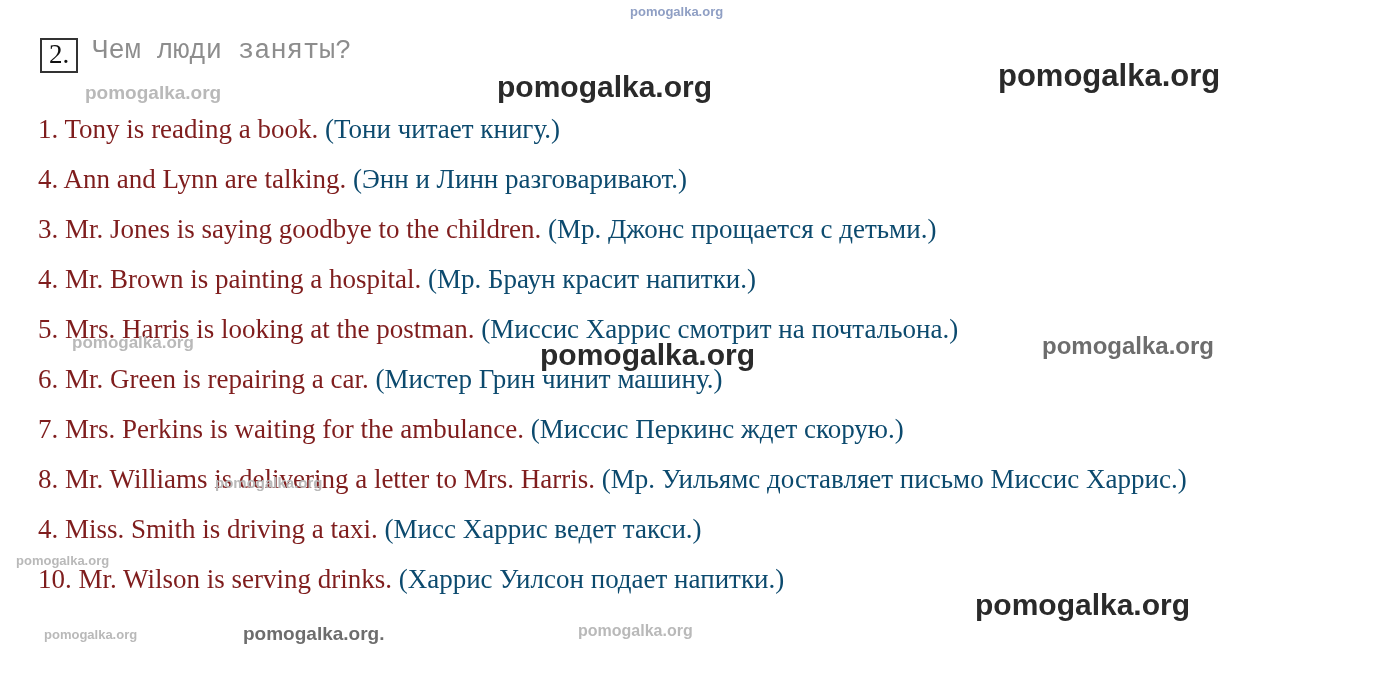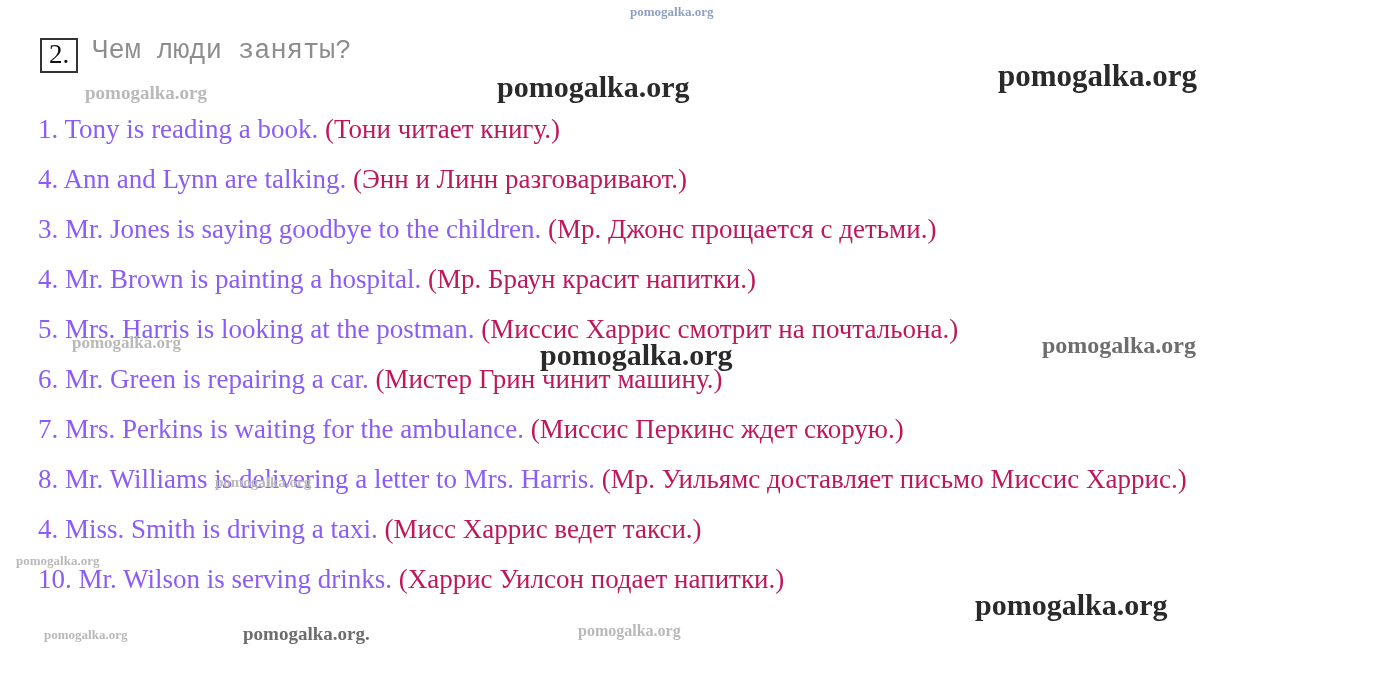--- a/index.html
+++ b/index.html
@@ -12,21 +12,21 @@
     height: 693px;
     position: relative;
     overflow: hidden;
     font-family: "Liberation Serif", serif;
     color: #1a1a1a;
   }
 
   
   .wm {
     position: absolute;
-    font-family: Liberation Serif, serif;
+    font-family: Liberation Sans, sans-serif;
     font-weight: bold;
     color: #b9b9b9;
     white-space: nowrap;
     pointer-events: none;
     user-select: none;
   }
   .wm.blue { color: #8f9fc4; }
   .wm.dark { color: #2a2a2a; }
   .wm.mid  { color: #6d6d6d; }
 
@@ -60,22 +60,22 @@
     left: 38px;
     top: 104px;
     width: 1330px;
   }
   .line {
     font-size: 27px;
     line-height: 50px;
     color: #1a1a1a;
     white-space: normal;
   }
-  .line .en { color: #8b5cf6; }
-  .line .ru { color: #be185d; }
+  .line .en { color: #7f1d1d; }
+  .line .ru { color: #0c4a6e; }
 
   
   .w1 { left: 630px;  top: 4px;   font-size: 13px; }
   .w2 { left: 85px;   top: 82px;  font-size: 19px; }
   .w3 { left: 497px;  top: 70px;  font-size: 30px; }
   .w4 { left: 998px;  top: 58px;  font-size: 31px; }
   .w5 { left: 72px;   top: 333px; font-size: 17px; }
   .w6 { left: 540px;  top: 338px; font-size: 30px; }
   .w7 { left: 1042px; top: 332px; font-size: 24px; }
   .w8 { left: 215px;  top: 474px; font-size: 15px; }

